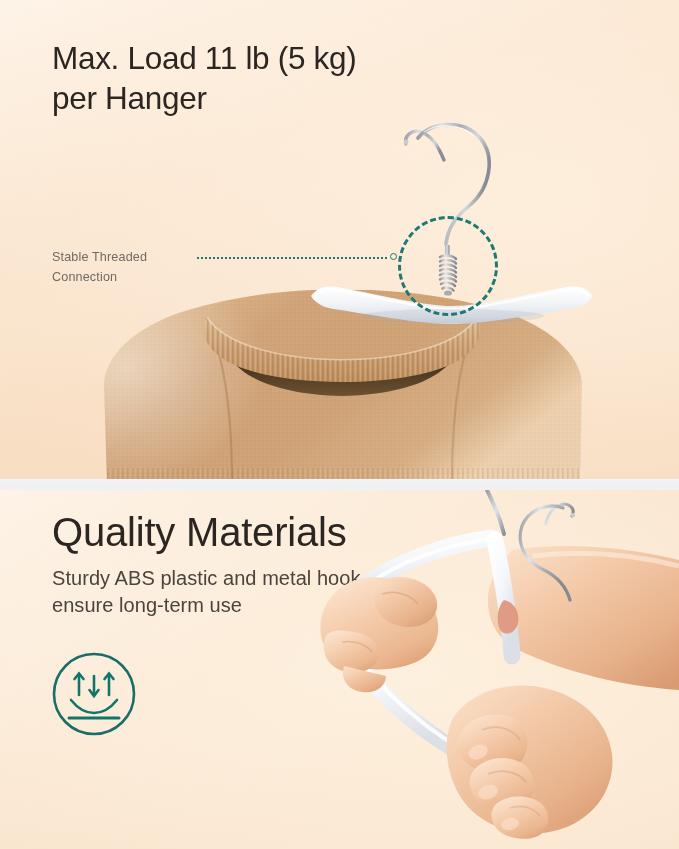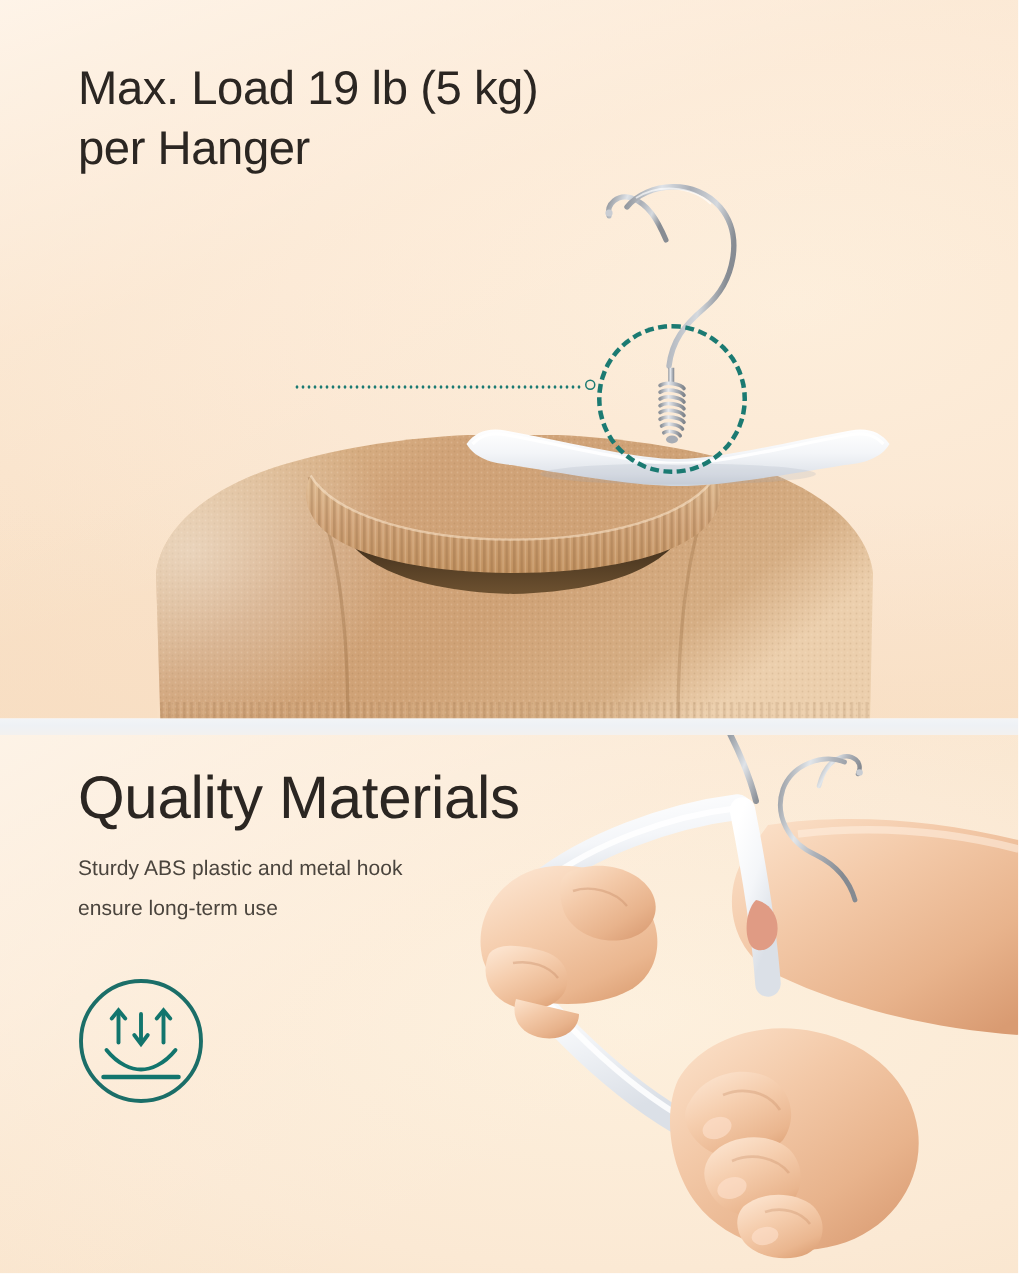--- a/index.html
+++ b/index.html
@@ -133,21 +133,21 @@
     font-size: 40px;
     line-height: 38px;
     letter-spacing: -0.2px;
     font-weight: 400;
   }
   .subcopy {
     position: absolute;
     left: 52px; top: 75px;
     width: 380px;
     color: #4a443d;
-    font-size: 14px;
+    font-size: 20px;
     line-height: 27px;
     letter-spacing: 0.05px;
     white-space: pre-line;
   }
   .feature-icon {
     position: absolute;
     left: 50px; top: 650px;
     width: 88px; height: 88px;
     z-index: 8;
   }
@@ -268,23 +268,25 @@
           <stop offset="0.8" stop-color="#d5d9de"></stop>
           <stop offset="1" stop-color="#878c93"></stop>
         </linearGradient>
       </defs>
       <path d="M18,32 C16,24 24,17 33,20 C44,24 50,34 56,48" stroke="url(#hkGrad)" stroke-width="3.4" fill="none" stroke-linecap="round"></path>
       <path d="M30,26 C44,9 76,7 92,26 C108,45 102,76 82,93 C68,105 60,115 58,132" stroke="url(#hkGrad)" stroke-width="3.6" fill="none" stroke-linecap="round"></path>
       <circle cx="18" cy="30" r="2.4" fill="#c9cdd3"></circle>
       <path d="M36,20 C50,11 72,11 86,24" stroke="rgba(255,255,255,0.65)" stroke-width="1.2" fill="none"></path>
     </svg>
 
-    <div class="headline">Max. Load 19 lb (5 kg)
+    <div class="headline">Max. Load 11 lb (5 kg)
 per Hanger</div>
 
+    <div class="annot-label">Stable Threaded
+Connection</div>
     <div class="leader-line"></div>
     <div class="leader-dot"></div>
     <div class="focus-circle"></div>
   </div>
 
   <div class="divider"></div>
 
   <div class="panel-bottom">
     <div class="warm-wash"></div>
 

